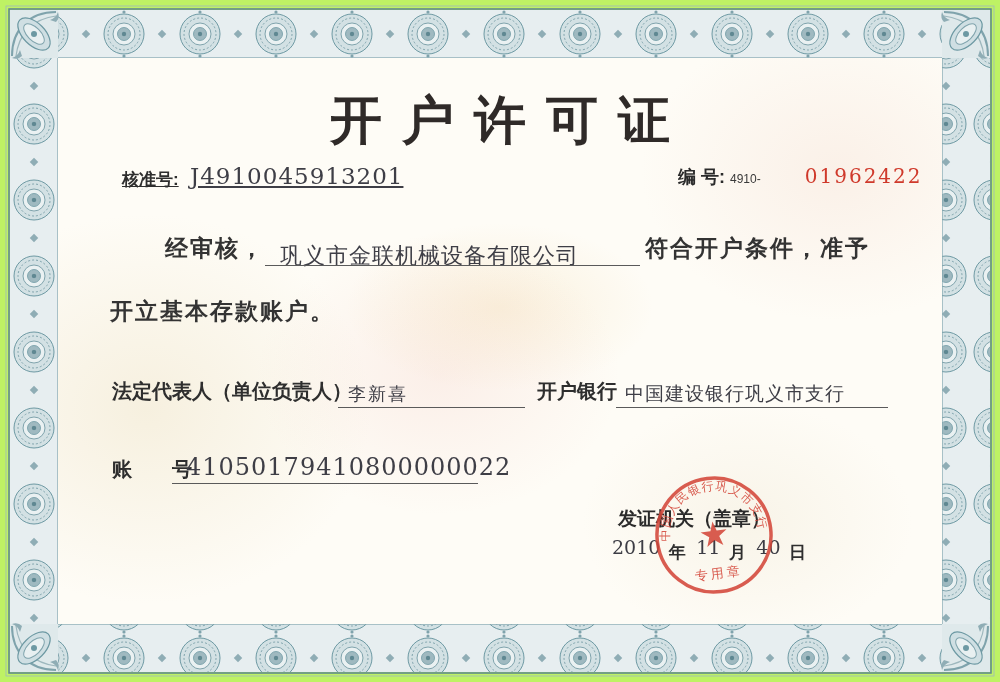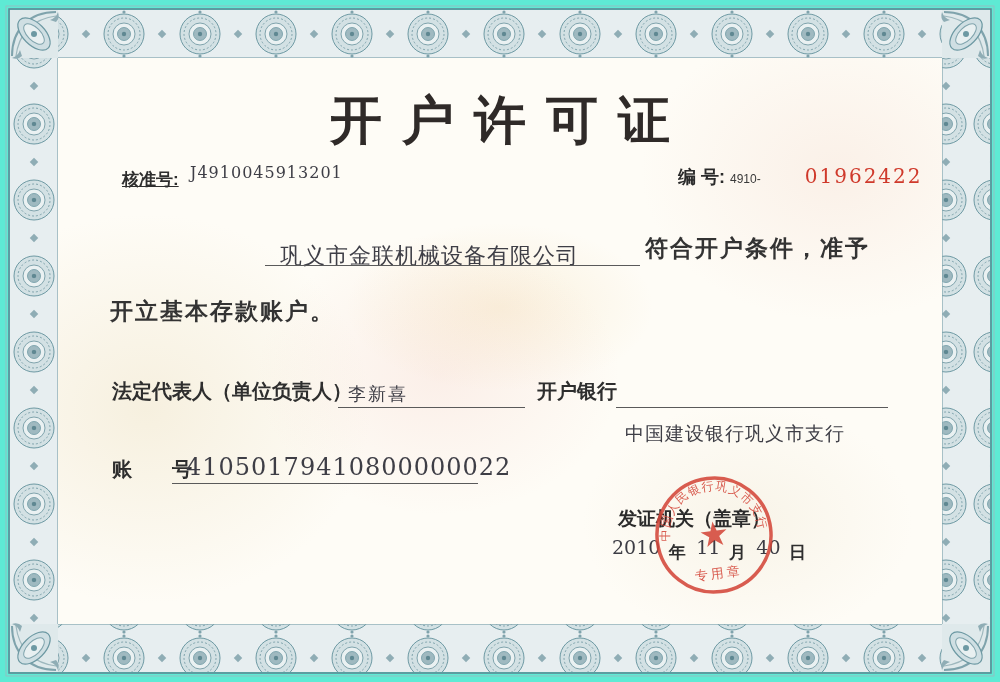--- a/index.html
+++ b/index.html
@@ -1,18 +1,18 @@
 <!DOCTYPE html>
 <html><head>
 <meta charset="utf-8">
 <style>
   html,body{margin:0;padding:0;background:#ffffff;}
   .page{
     position:relative;width:1000px;height:682px;overflow:hidden;
-    font-family:"Liberation Sans",sans-serif;background:#5eead4;
+    font-family:"Liberation Sans",sans-serif;background:#bef264;
   }
   .border-svg{position:absolute;left:0;top:0;z-index:1;}
   .inner-bg{
     position:absolute;left:58px;top:58px;width:884px;height:566px;z-index:2;
     background:
       radial-gradient(260px 200px at 43% 56%, rgba(236,170,160,0.16), transparent 70%),
       radial-gradient(220px 120px at 50% 44%, rgba(233,196,120,0.20), transparent 70%),
       radial-gradient(300px 260px at 10% 62%, rgba(240,230,204,0.55), transparent 75%),
       radial-gradient(260px 200px at 88% 20%, rgba(246,226,214,0.45), transparent 75%),
       radial-gradient(220px 160px at 78% 82%, rgba(240,232,212,0.40), transparent 75%),
@@ -96,40 +96,41 @@
     <use href="#cornerOrn" transform="translate(990,672) scale(-1,-1)"></use>
   </svg>
 
   <div class="inner-bg"></div>
 
   <div class="content">
 
     <div class="abs title">开户许可证</div>
 
     <div class="abs label-sm" style="left:122px;top:168px;">核准号:</div>
-    <div class="abs serif-val" style="left:190px;top:163px;font-size:16px;letter-spacing:1px;">J4910045913201</div>
+    <div class="abs serif-val" style="left:190px;top:163px;font-size:23px;letter-spacing:1px;text-decoration:underline;">J4910045913201</div>
 
     <div class="abs" style="left:678px;top:164px;font-size:18px;">
       <span style="font-weight:700;">编 号:</span>
       <span style="font-size:12px;color:#3a3a3a;">4910-</span>
       <span class="serial-red" style="font-size:20px;margin-left:39px;">01962422</span>
     </div>
 
+    <div class="abs bold-line" style="left:165px;top:233px;">经审核，</div>
     <div class="abs serif-val" style="left:280px;top:241px;font-size:22px;letter-spacing:1px;">巩义市金联机械设备有限公司</div>
     <div class="fill-line" style="left:265px;top:265px;width:375px;"></div>
     <div class="abs bold-line" style="left:645px;top:233px;">符合开户条件，准予</div>
 
     <div class="abs bold-line" style="left:110px;top:296px;">开立基本存款账户。</div>
 
     <div class="abs field-label" style="left:112px;top:378px;">法定代表人（单位负责人）</div>
     <div class="abs serif-val" style="left:348px;top:382px;font-size:18px;letter-spacing:2px;">李新喜</div>
     <div class="fill-line" style="left:338px;top:407px;width:187px;"></div>
 
     <div class="abs field-label" style="left:537px;top:378px;">开户银行</div>
-    <div class="abs serif-val" style="left:625px;top:381px;font-size:19px;letter-spacing:1px;margin-top:40px;">中国建设银行巩义市支行</div>
+    <div class="abs serif-val" style="left:625px;top:381px;font-size:19px;letter-spacing:1px;">中国建设银行巩义市支行</div>
     <div class="fill-line" style="left:616px;top:407px;width:272px;"></div>
 
     <div class="abs field-label" style="left:112px;top:456px;">账　　号</div>
     <div class="abs serif-val" style="left:186px;top:453px;font-size:24px;letter-spacing:1px;">41050179410800000022</div>
     <div class="fill-line" style="left:172px;top:483px;width:306px;"></div>
 
     <div class="abs" style="left:618px;top:506px;font-size:19px;font-weight:700;">发证机关（盖章）</div>
     <div class="abs" style="left:612px;top:540px;">
       <span class="date-num">2010</span>
       <span class="date-lab" style="margin:0 6px 0 4px;">年</span>

